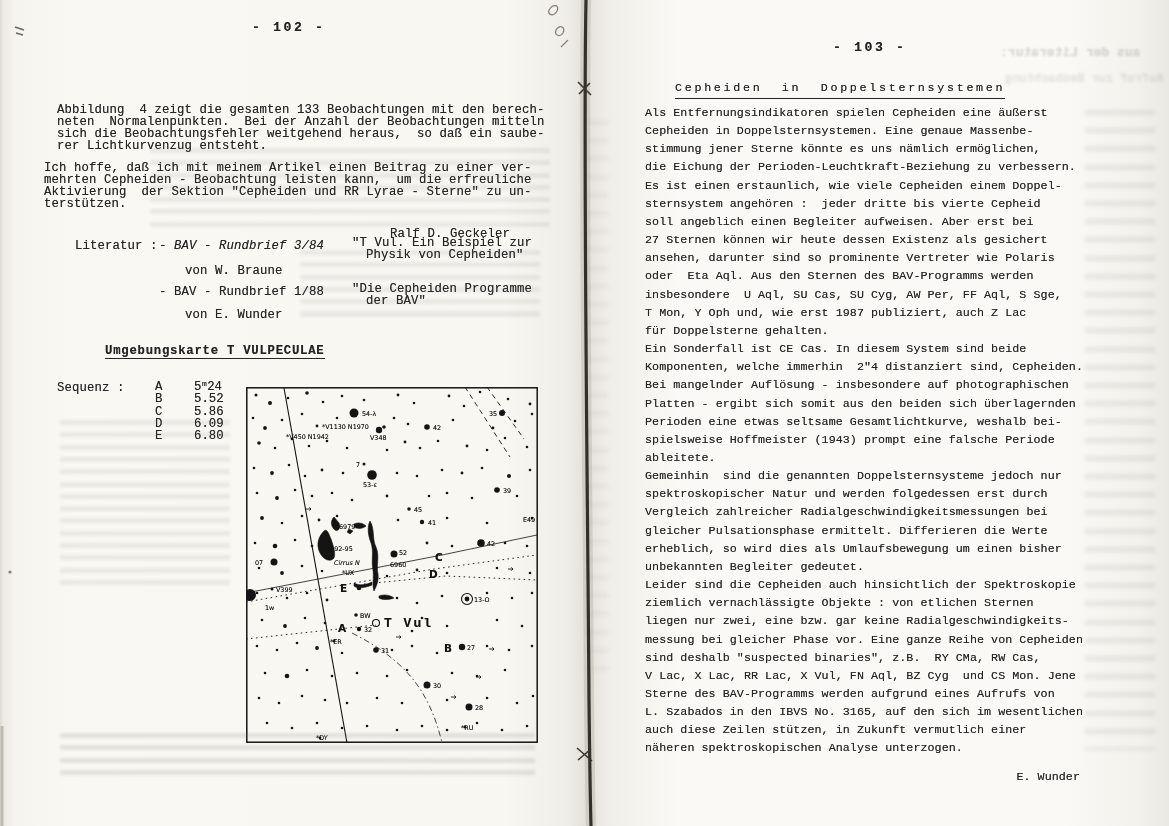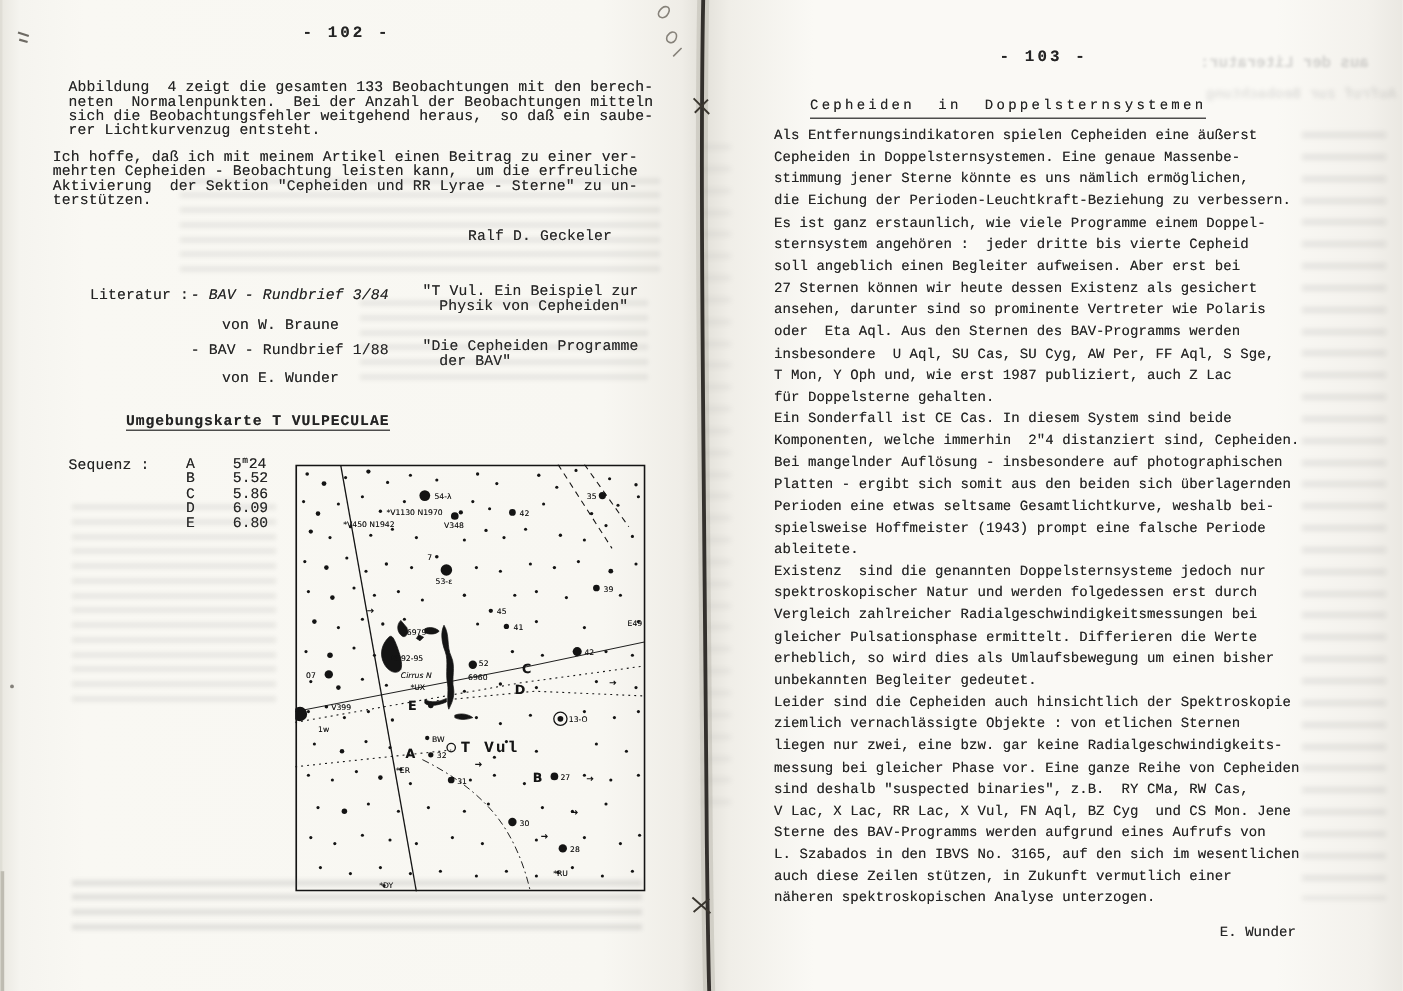--- a/index.html
+++ b/index.html
@@ -6,21 +6,21 @@
   body{
     width:1169px;height:826px;position:relative;overflow:hidden;
     background:
       linear-gradient(90deg,#e9e7e0 0,#f5f4ef 1.4%,#f9f8f3 6%,#f8f7f2 43%,#efede7 48.6%,#e2e0d9 50.1%,#f0eee8 52%,#faf9f5 58%,#faf9f5 91%,#f3f1ec 97.5%,#eae8e2 100%);
     font-family:"Liberation Mono","DejaVu Sans Mono",monospace;
     color:#242424;
   }
   .abs{position:absolute;}
   .ink{text-shadow:0 0 .5px rgba(25,25,25,.55);}
   .t{white-space:pre;}
-  .pg102{font-size:12.3px;line-height:12.15px;letter-spacing:.12px;}
+  .pg102{font-size:12.3px;line-height:12.15px;letter-spacing:.12px;margin-top:37px;}
   .pg103{font-size:11.7px;line-height:18.15px;letter-spacing:.05px;}
   .bold{font-weight:bold;margin-left:48px;}
   .hdr{font-weight:bold;letter-spacing:2.6px;font-size:13.2px;}
   .underline{border-bottom:1.3px solid #242424;padding-bottom:1px;}
   .rightal{text-align:right;}
   .lit{font-size:12.3px;line-height:12.3px;letter-spacing:.12px;white-space:pre;}
   .seq-row{height:12.3px;line-height:12.3px;font-size:12.3px;white-space:pre;}
   .sl{display:inline-block;width:39px;}
   .sq-sup{font-size:8px;position:relative;top:-4.5px;margin:0 .5px;}
   .ghost{position:absolute;transform:scaleX(-1);filter:blur(1.3px);color:#8d8d8d;white-space:pre;font-weight:bold;}
@@ -334,37 +334,37 @@
 <div class="abs ink" style="left:585px;top:0;width:584px;height:826px;">
   <div class="abs hdr t" style="left:248px;top:40px;">- 103 -</div>
 
   <div class="abs pg103 underline t" style="left:90px;top:79px;letter-spacing:2.7px;">Cepheiden  in  Doppelsternsystemen</div>
 
   <div class="abs pg103" style="left:60px;top:104px;width:460px;">
       <div class="t">Als Entfernungsindikatoren spielen Cepheiden eine äußerst</div>
       <div class="t">Cepheiden in Doppelsternsystemen. Eine genaue Massenbe-</div>
       <div class="t">stimmung jener Sterne könnte es uns nämlich ermöglichen,</div>
       <div class="t">die Eichung der Perioden-Leuchtkraft-Beziehung zu verbessern.</div>
-      <div class="t">Es ist ganz erstaunlich, wie viele Programme einem Doppel-</div>
+      <div class="t">Es ist einen erstaunlich, wie viele Cepheiden einem Doppel-</div>
       <div class="t">sternsystem angehören :  jeder dritte bis vierte Cepheid</div>
       <div class="t">soll angeblich einen Begleiter aufweisen. Aber erst bei</div>
       <div class="t">27 Sternen können wir heute dessen Existenz als gesichert</div>
       <div class="t">ansehen, darunter sind so prominente Vertreter wie Polaris</div>
       <div class="t">oder  Eta Aql. Aus den Sternen des BAV-Programms werden</div>
       <div class="t">insbesondere  U Aql, SU Cas, SU Cyg, AW Per, FF Aql, S Sge,</div>
       <div class="t">T Mon, Y Oph und, wie erst 1987 publiziert, auch Z Lac</div>
       <div class="t">für Doppelsterne gehalten.</div>
       <div class="t">Ein Sonderfall ist CE Cas. In diesem System sind beide</div>
       <div class="t">Komponenten, welche immerhin  2"4 distanziert sind, Cepheiden.</div>
       <div class="t">Bei mangelnder Auflösung - insbesondere auf photographischen</div>
       <div class="t">Platten - ergibt sich somit aus den beiden sich überlagernden</div>
       <div class="t">Perioden eine etwas seltsame Gesamtlichtkurve, weshalb bei-</div>
       <div class="t">spielsweise Hoffmeister (1943) prompt eine falsche Periode</div>
       <div class="t">ableitete.</div>
-      <div class="t">Existenz  sind die genannten Doppelsternsysteme jedoch nur</div>
+      <div class="t">Gemeinhin  sind die genannten Doppelsternsysteme jedoch nur</div>
       <div class="t">spektroskopischer Natur und werden folgedessen erst durch</div>
       <div class="t">Vergleich zahlreicher Radialgeschwindigkeitsmessungen bei</div>
       <div class="t">gleicher Pulsationsphase ermittelt. Differieren die Werte</div>
       <div class="t">erheblich, so wird dies als Umlaufsbewegung um einen bisher</div>
       <div class="t">unbekannten Begleiter gedeutet.</div>
       <div class="t">Leider sind die Cepheiden auch hinsichtlich der Spektroskopie</div>
       <div class="t">ziemlich vernachlässigte Objekte : von etlichen Sternen</div>
       <div class="t">liegen nur zwei, eine bzw. gar keine Radialgeschwindigkeits-</div>
       <div class="t">messung bei gleicher Phase vor. Eine ganze Reihe von Cepheiden</div>
       <div class="t">sind deshalb "suspected binaries", z.B.  RY CMa, RW Cas,</div>

